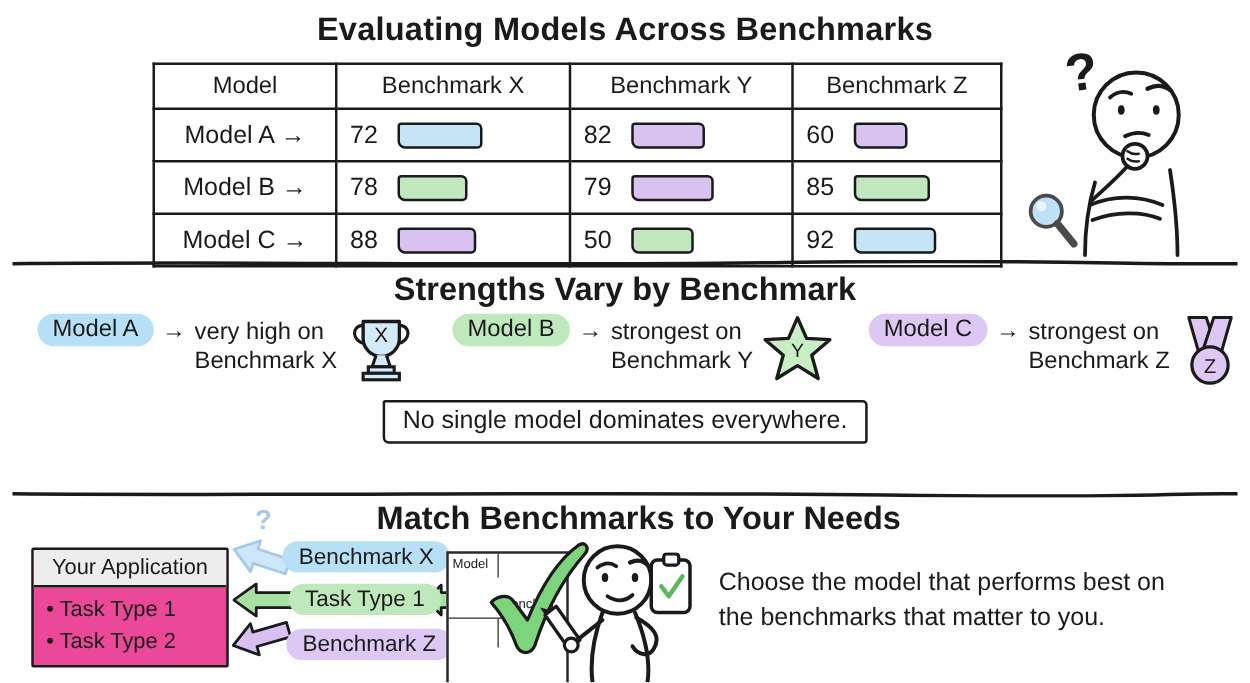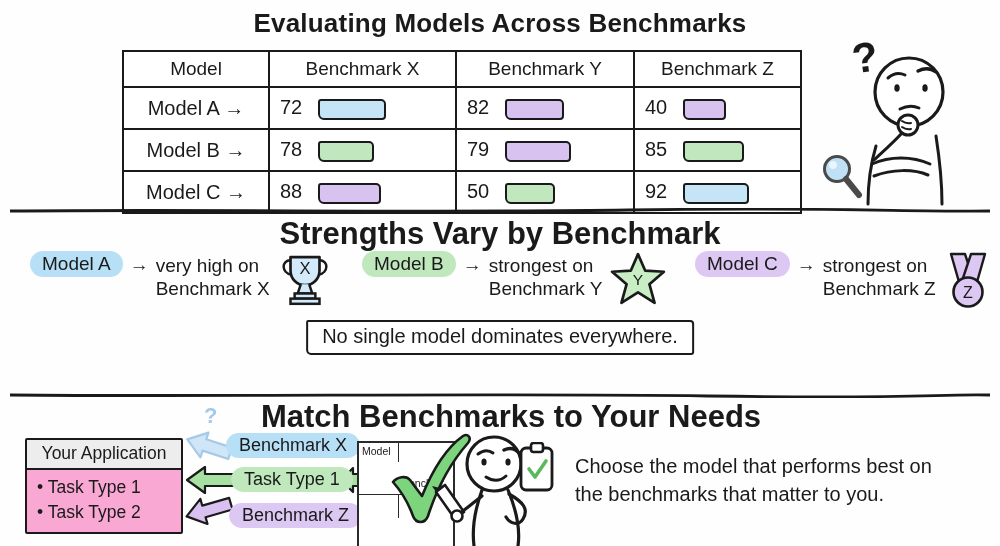--- a/index.html
+++ b/index.html
@@ -2,21 +2,21 @@
 <html><head>
 <meta charset="utf-8">
 <style>
   * { margin:0; padding:0; box-sizing:border-box; }
   html,body { background:#fff; }
   body { font-family:"Liberation Sans","DejaVu Sans",sans-serif; color:#1a1a1a; }
   #canvas { position:relative; width:1000px; height:546px; background:#fefefe; overflow:hidden; }
 
   .abs { position:absolute; }
   .title-main { width:1000px; top:8px; left:0; text-align:center; font-size:26px; font-weight:bold; letter-spacing:.2px; }
-  .title-sec  { width:1000px; left:0; text-align:center; font-size:31px; font-weight:bold; }
+  .title-sec  { width:1000px; left:0; text-align:center; font-size:26px; font-weight:bold; }
 
   
   table.bench { border-collapse:collapse; background:#fff; }
   table.bench th, table.bench td { border:2.4px solid #1a1a1a; padding:0 10px; }
   table.bench th { height:36px; font-size:19px; font-weight:normal; text-align:center; }
   table.bench td { height:42px; font-size:20px; }
   td.model-cell { text-align:center; white-space:nowrap; }
   .val { display:inline-block; min-width:30px; }
   .bar { display:inline-block; height:21px; border:2.2px solid #1a1a1a; border-radius:3px 5px 4px 6px; vertical-align:middle; margin-left:8px; }
 
@@ -24,21 +24,21 @@
 
   
   .callout { display:flex; align-items:flex-start; gap:7px; font-size:19px; }
   .pill { display:inline-block; padding:2px 12px; border-radius:14px; white-space:nowrap; }
   .co-arrow { padding-top:3px; font-size:19px; }
   .co-text { padding-top:3px; line-height:23px; }
   .co-text .l2 { text-align:center; }
   .note-box { left:50%; transform:translateX(-50%); top:320px; border:2.4px solid #1a1a1a; border-radius:2px 4px 3px 5px; padding:3px 14px 5px; font-size:20px; white-space:nowrap; background:#fff; }
 
   
-  .app-box { left:25px; top:438px; width:158px; border:2.6px solid #1a1a1a; border-radius:2px; background:#f9a8d4; }
+  .app-box { left:25px; top:438px; width:158px; border:2.6px solid #1a1a1a; border-radius:2px; background:#ec4899; }
   .app-head { background:#ededed; border-bottom:2.4px solid #1a1a1a; font-size:17.5px; text-align:center; padding:3px 2px 4px; }
   .app-body { padding:5px 6px 7px 10px; font-size:17.5px; line-height:25px; white-space:nowrap; }
   .label-pill { position:absolute; font-size:18px; padding:2px 13px; border-radius:14px; white-space:nowrap; }
   .q-blue { left:204px; top:403px; font-size:22px; font-weight:bold; color:#a5c9e6; }
   .advice { left:575px; top:452px; width:420px; font-size:20px; line-height:28px; }
 
   .mini-table { left:357px; top:441px; width:98px; border:2.2px solid #2a2a2a; background:#fff; font-size:10.5px; }
   .mini-row { display:flex; border-bottom:1.6px solid #2a2a2a; }
   .mini-row:last-child { border-bottom:none; }
   .mini-cell { padding:2px 3px; height:19px; overflow:hidden; white-space:nowrap; }
@@ -66,21 +66,21 @@
         <th>Benchmark X</th>
         <th>Benchmark Y</th>
         <th>Benchmark Z</th>
       </tr>
     </thead>
     <tbody>
       <tr>
         <td class="model-cell"><span>Model A</span> <span>→</span></td>
         <td><span class="val">72</span><span class="bar" style="width: 68px; background: rgb(197, 229, 246);"></span></td>
         <td><span class="val">82</span><span class="bar" style="width: 59px; background: rgb(216, 195, 240);"></span></td>
-        <td><span class="val">40</span><span class="bar" style="width: 43px; background: rgb(216, 195, 240);"></span></td>
+        <td><span class="val">60</span><span class="bar" style="width: 43px; background: rgb(216, 195, 240);"></span></td>
       </tr>
       <tr>
         <td class="model-cell"><span>Model B</span> <span>→</span></td>
         <td><span class="val">78</span><span class="bar" style="width: 56px; background: rgb(192, 231, 189);"></span></td>
         <td><span class="val">79</span><span class="bar" style="width: 66px; background: rgb(216, 195, 240);"></span></td>
         <td><span class="val">85</span><span class="bar" style="width: 61px; background: rgb(192, 231, 189);"></span></td>
       </tr>
       <tr>
         <td class="model-cell"><span>Model C</span> <span>→</span></td>
         <td><span class="val">88</span><span class="bar" style="width: 63px; background: rgb(216, 195, 240);"></span></td>

